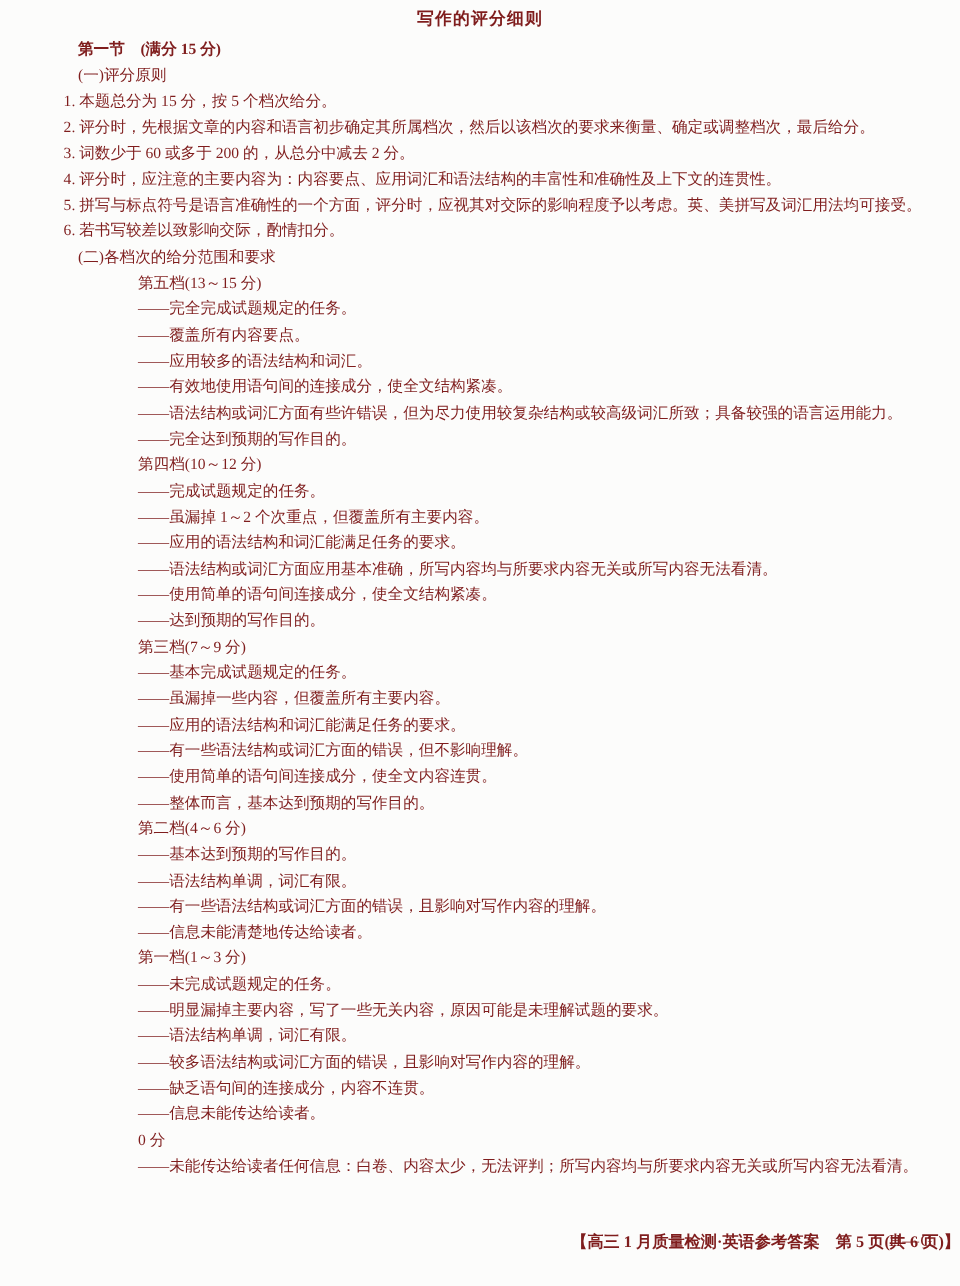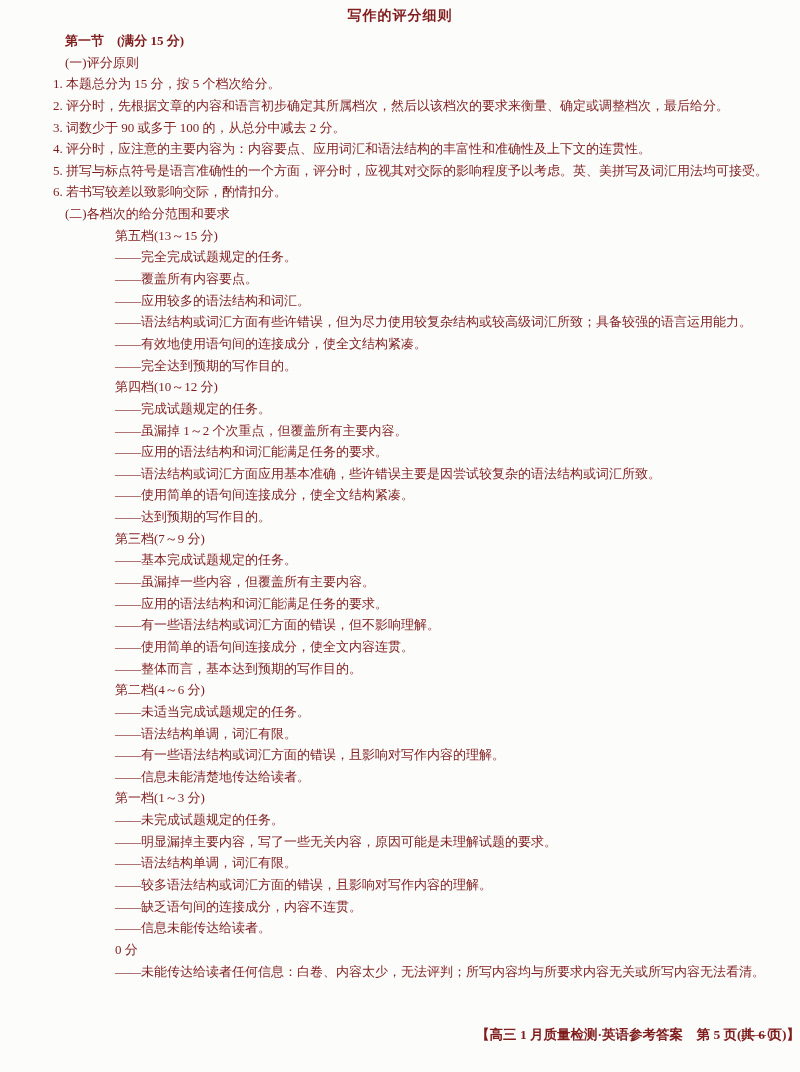--- a/index.html
+++ b/index.html
@@ -69,53 +69,53 @@
 
   <div class="doc-title">写作的评分细则</div>
 
   <div class="doc-body">
 
     <div class="line ind-a bold">第一节　(满分 15 分)</div>
 
     <div class="line ind-a">(一)评分原则</div>
     <div class="line ind-b">1. 本题总分为 15 分，按 5 个档次给分。</div>
     <div class="line ind-b">2. 评分时，先根据文章的内容和语言初步确定其所属档次，然后以该档次的要求来衡量、确定或调整档次，最后给分。</div>
-    <div class="line ind-b">3. 词数少于 90 或多于 100 的，从总分中减去 2 分。</div>
+    <div class="line ind-b">3. 词数少于 60 或多于 200 的，从总分中减去 2 分。</div>
     <div class="line ind-b">4. 评分时，应注意的主要内容为：内容要点、应用词汇和语法结构的丰富性和准确性及上下文的连贯性。</div>
     <div class="line ind-b">5. 拼写与标点符号是语言准确性的一个方面，评分时，应视其对交际的影响程度予以考虑。英、美拼写及词汇用法均可接受。</div>
     <div class="line ind-b">6. 若书写较差以致影响交际，酌情扣分。</div>
 
     <div class="line ind-a">(二)各档次的给分范围和要求</div>
 
     <div class="line ind-c">第五档(13～15 分)</div>
     <div class="line ind-c">——完全完成试题规定的任务。</div>
     <div class="line ind-c">——覆盖所有内容要点。</div>
     <div class="line ind-c">——应用较多的语法结构和词汇。</div>
+    <div class="line ind-c">——有效地使用语句间的连接成分，使全文结构紧凑。</div>
     <div class="line ind-c">——语法结构或词汇方面有些许错误，但为尽力使用较复杂结构或较高级词汇所致；具备较强的语言运用能力。</div>
-    <div class="line ind-c">——有效地使用语句间的连接成分，使全文结构紧凑。</div>
     <div class="line ind-c">——完全达到预期的写作目的。</div>
 
     <div class="line ind-c">第四档(10～12 分)</div>
     <div class="line ind-c">——完成试题规定的任务。</div>
     <div class="line ind-c">——虽漏掉 1～2 个次重点，但覆盖所有主要内容。</div>
     <div class="line ind-c">——应用的语法结构和词汇能满足任务的要求。</div>
-    <div class="line ind-c">——语法结构或词汇方面应用基本准确，些许错误主要是因尝试较复杂的语法结构或词汇所致。</div>
+    <div class="line ind-c">——语法结构或词汇方面应用基本准确，所写内容均与所要求内容无关或所写内容无法看清。</div>
     <div class="line ind-c">——使用简单的语句间连接成分，使全文结构紧凑。</div>
     <div class="line ind-c">——达到预期的写作目的。</div>
 
     <div class="line ind-c">第三档(7～9 分)</div>
     <div class="line ind-c">——基本完成试题规定的任务。</div>
     <div class="line ind-c">——虽漏掉一些内容，但覆盖所有主要内容。</div>
     <div class="line ind-c">——应用的语法结构和词汇能满足任务的要求。</div>
     <div class="line ind-c">——有一些语法结构或词汇方面的错误，但不影响理解。</div>
     <div class="line ind-c">——使用简单的语句间连接成分，使全文内容连贯。</div>
     <div class="line ind-c">——整体而言，基本达到预期的写作目的。</div>
 
     <div class="line ind-c">第二档(4～6 分)</div>
-    <div class="line ind-c">——未适当完成试题规定的任务。</div>
+    <div class="line ind-c">——基本达到预期的写作目的。</div>
     <div class="line ind-c">——语法结构单调，词汇有限。</div>
     <div class="line ind-c">——有一些语法结构或词汇方面的错误，且影响对写作内容的理解。</div>
     <div class="line ind-c">——信息未能清楚地传达给读者。</div>
 
     <div class="line ind-c">第一档(1～3 分)</div>
     <div class="line ind-c">——未完成试题规定的任务。</div>
     <div class="line ind-c">——明显漏掉主要内容，写了一些无关内容，原因可能是未理解试题的要求。</div>
     <div class="line ind-c">——语法结构单调，词汇有限。</div>
     <div class="line ind-c">——较多语法结构或词汇方面的错误，且影响对写作内容的理解。</div>
     <div class="line ind-c">——缺乏语句间的连接成分，内容不连贯。</div>

